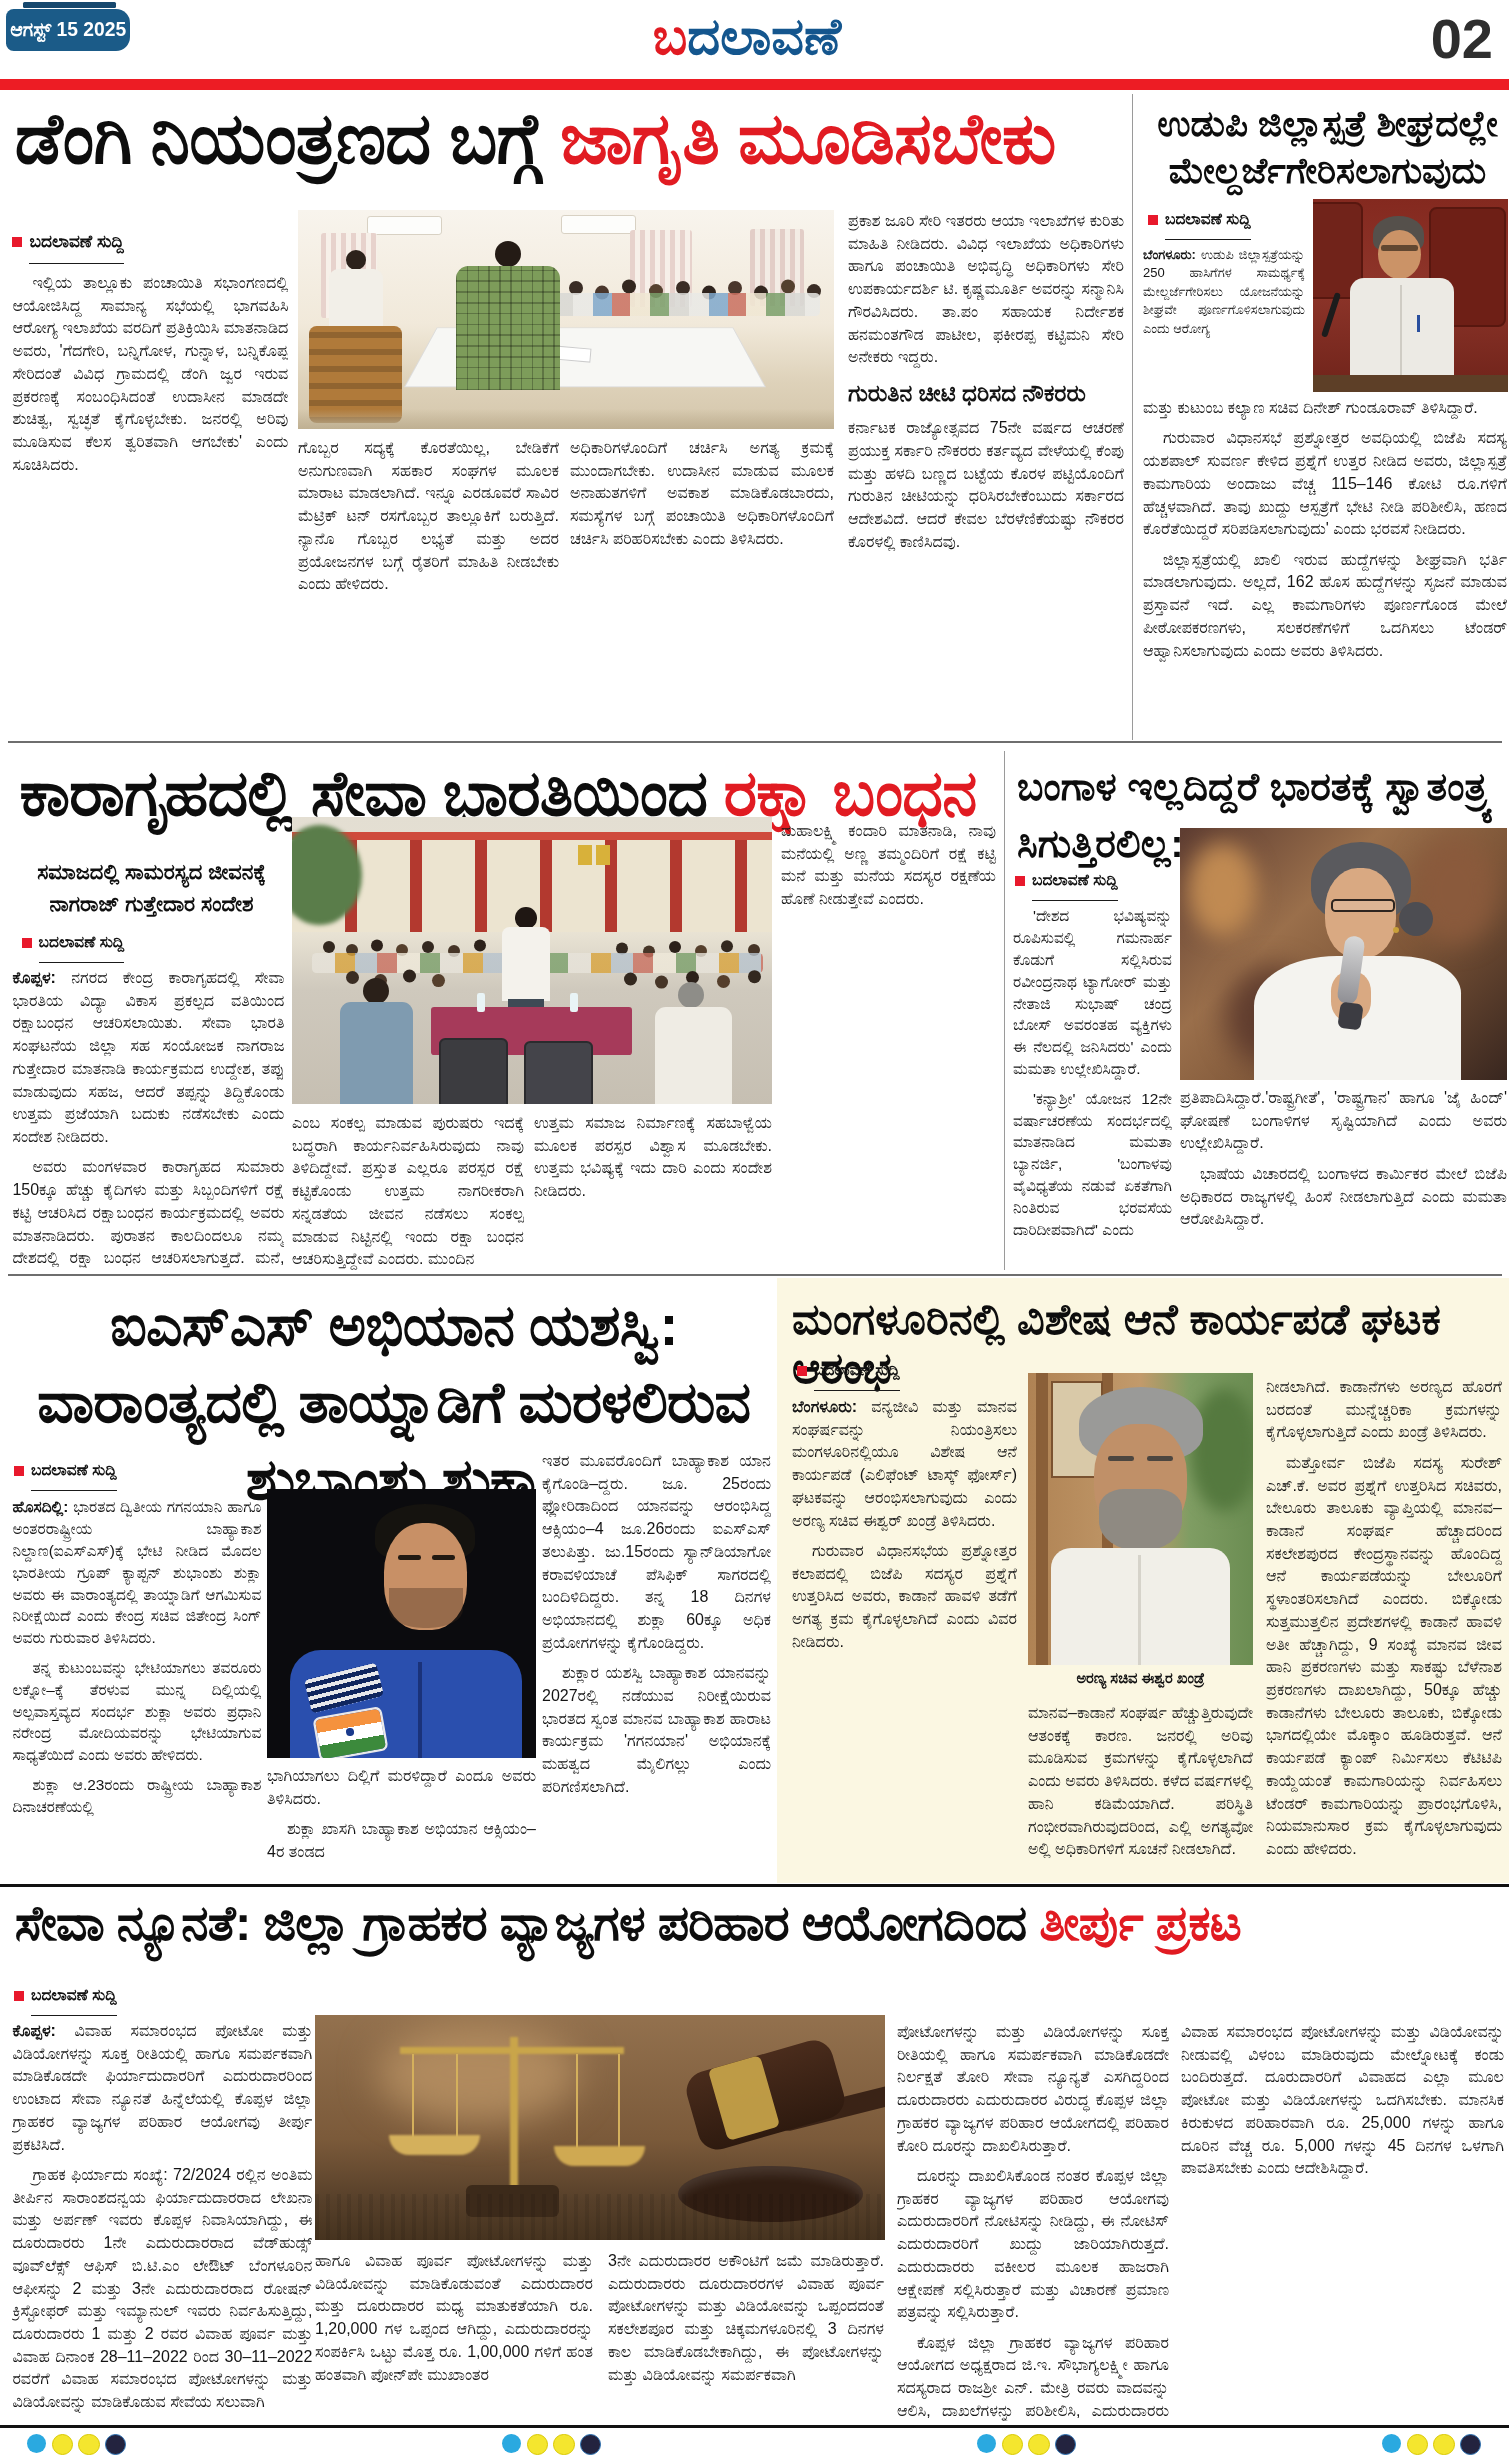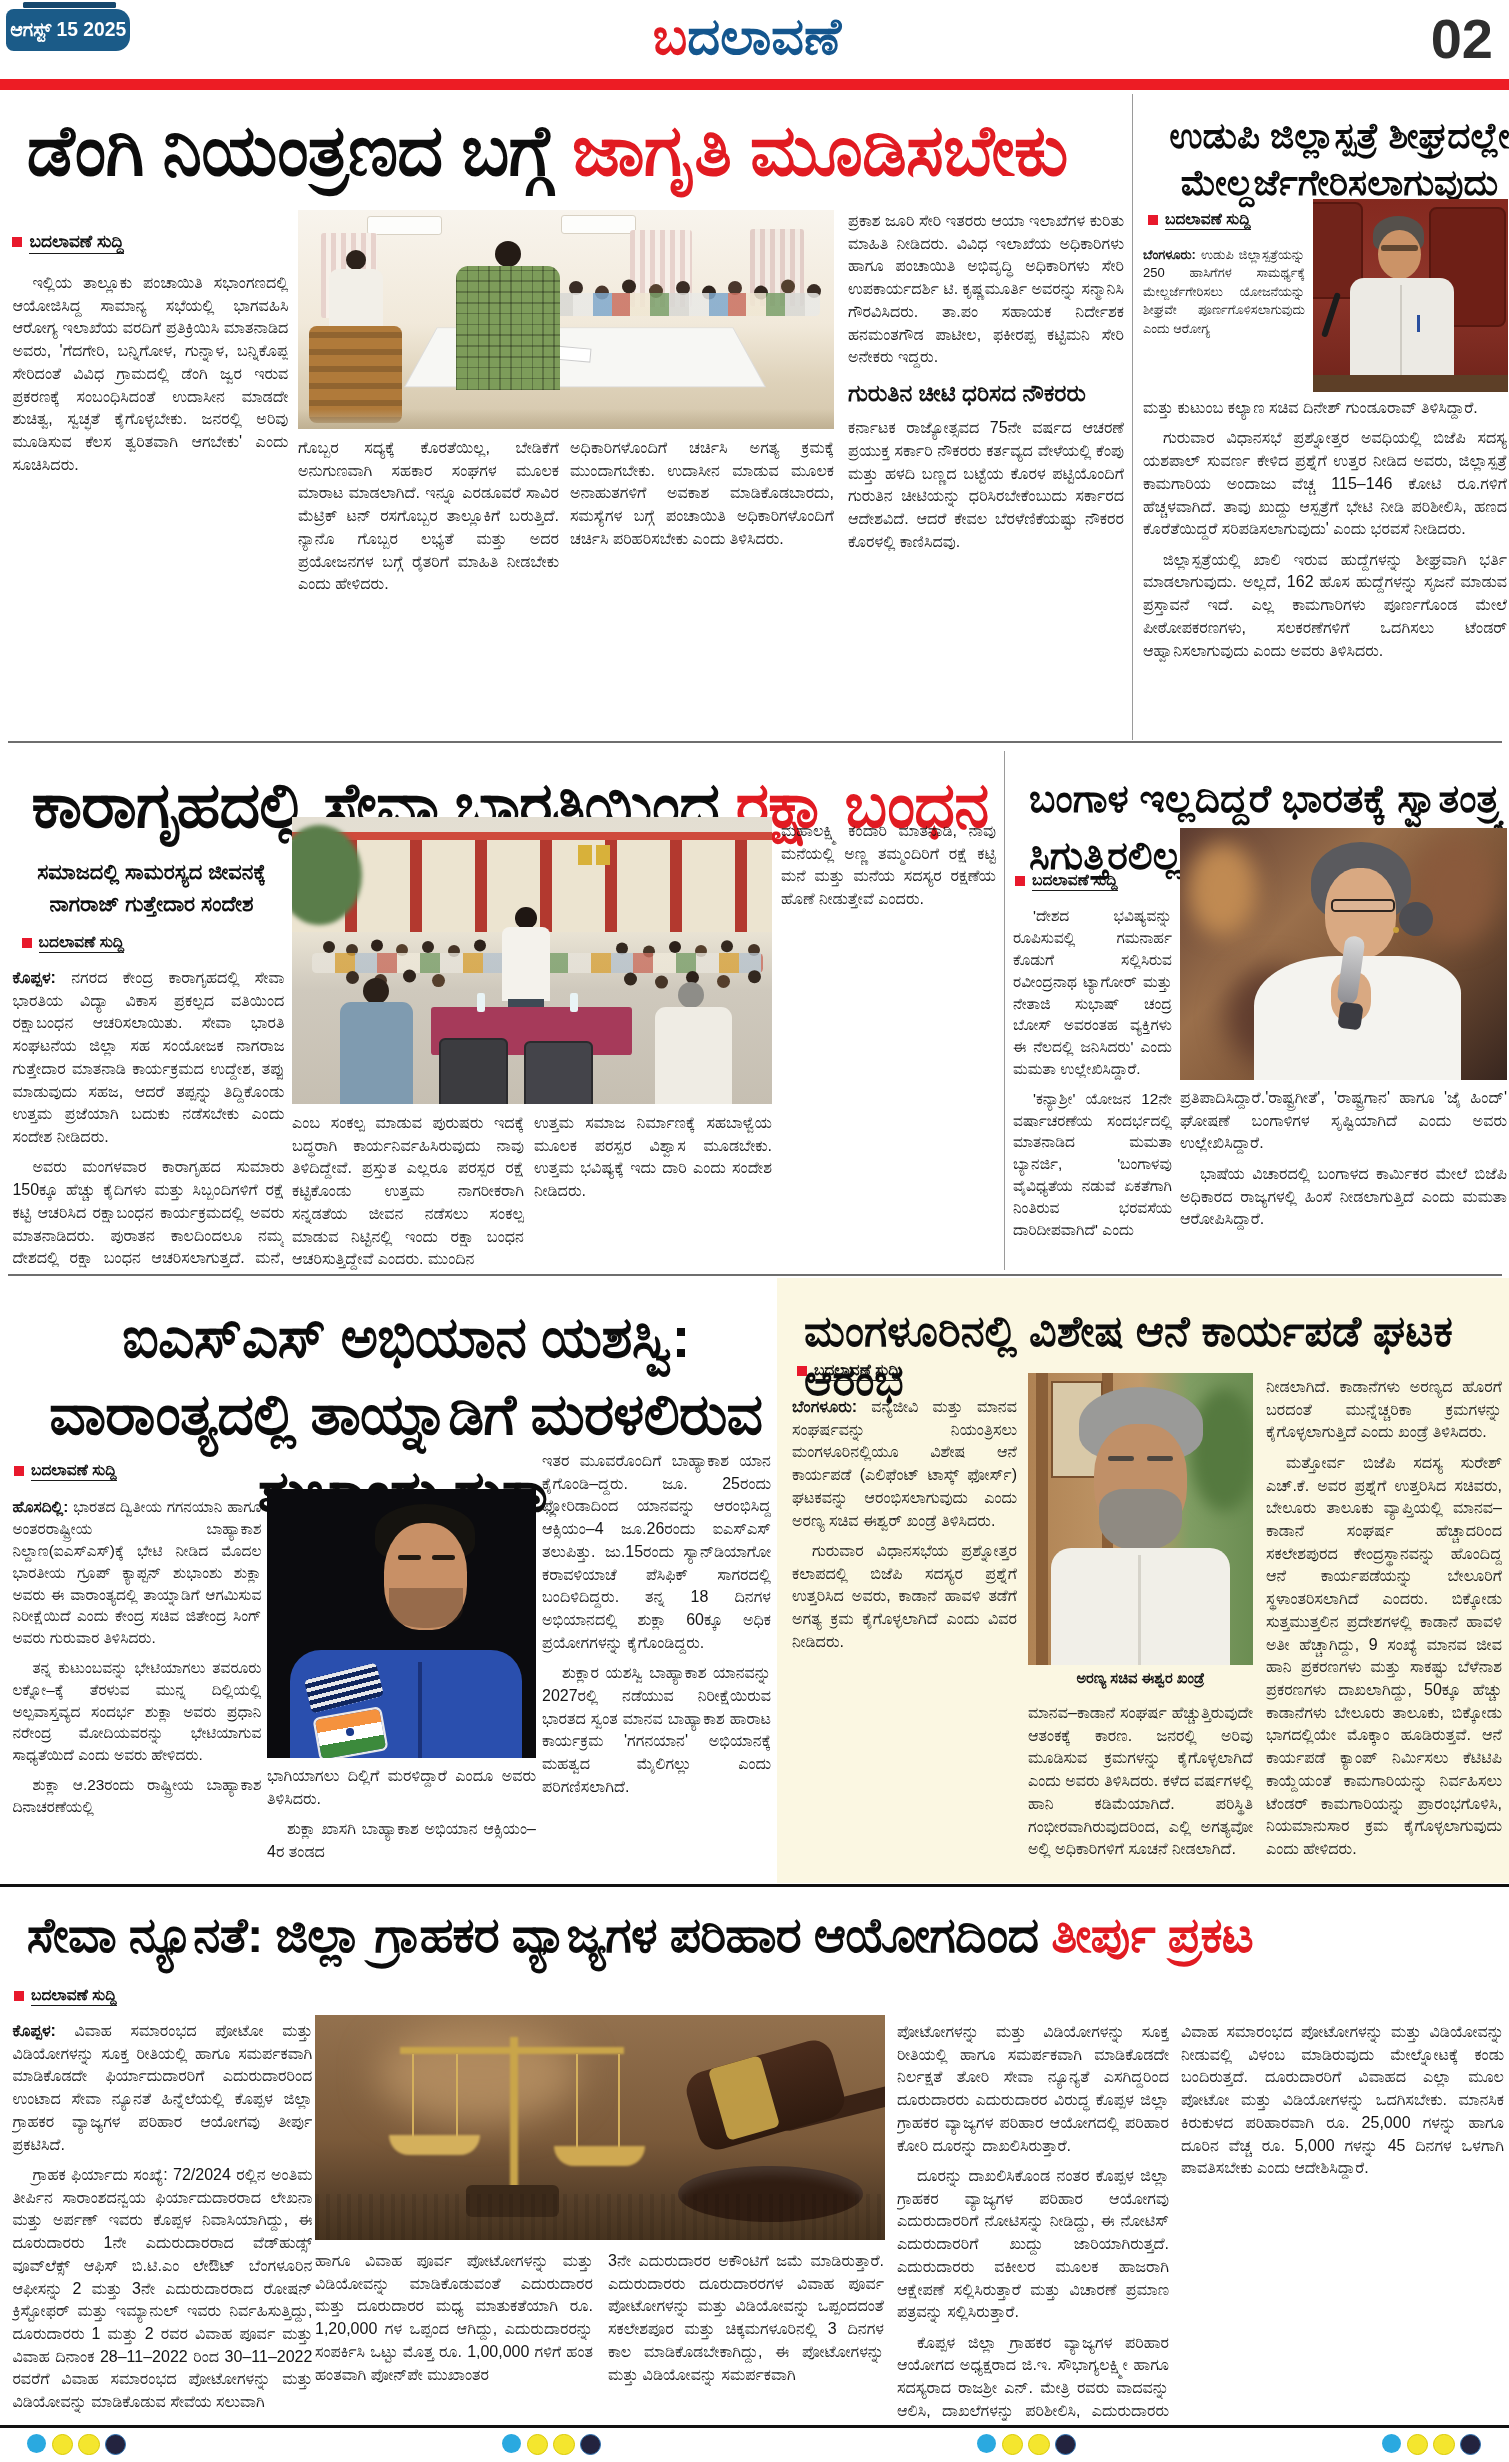--- a/index.html
+++ b/index.html
@@ -3,25 +3,25 @@
 <meta charset="utf-8">
 <style>
   html,body{margin:0;padding:0;background:#ffffff;}
   .page{position:relative;width:1510px;height:2462px;background:#fff;overflow:hidden;
         font-family:"Liberation Sans","DejaVu Sans",sans-serif;color:#111;text-decoration:underline;}
   .abs{position:absolute;}
   .txt{font-size:16px;line-height:1.42;text-align:justify;color:#141414;overflow:hidden;}
   .txt p{margin:0 0 7.7px;text-indent:20px;}
   .txt p.nind{text-indent:0;}
   .txt b{font-weight:bold;}
-  .hl{font-weight:bold;color:#0d0d0d;margin:16px;line-height:1.08;letter-spacing:-0.8px;}
+  .hl{font-weight:bold;color:#0d0d0d;margin:4px;line-height:1.08;letter-spacing:-0.8px;}
   .red{color:#e11b22;}
   .byline{display:flex;align-items:flex-start;gap:7px;font-weight:bold;font-size:17px;color:#111;}
   .byline .sq{width:10px;height:10px;background:#e8192c;margin-top:4.6px;flex:0 0 auto;}
-  .byline .bl-text{border-bottom:1.5px solid #1a1a1a;padding-bottom:1px;text-align:right;}
+  .byline .bl-text{border-bottom:1.5px solid #1a1a1a;padding-bottom:11px;text-align:right;}
   .kicker{font-weight:bold;font-size:21px;line-height:1.5;text-align:center;color:#101010;}
   .subhead{font-weight:bold;font-size:23px;margin:4.6px 0;text-indent:0 !important;text-align:left;}
   .photo{position:absolute;overflow:hidden;background:#cfc8bd;}
   .caption{font-weight:bold;font-size:14.7px;text-align:center;line-height:1.3;color:#111;}
   .vrule{position:absolute;width:0.8px;background:#9a9a9a;}
   .hrule{position:absolute;height:1.5px;background:#6e6e6e;left:7.7px;right:7.7px;}
   .hrule.black{height:3.1px;background:#111;}
   .dots{position:absolute;display:flex;gap:5.4px;}
   .dots span{width:19.3px;height:19.3px;border-radius:50%;display:block;}
   .d-cyan{background:#2aa9e0;}

